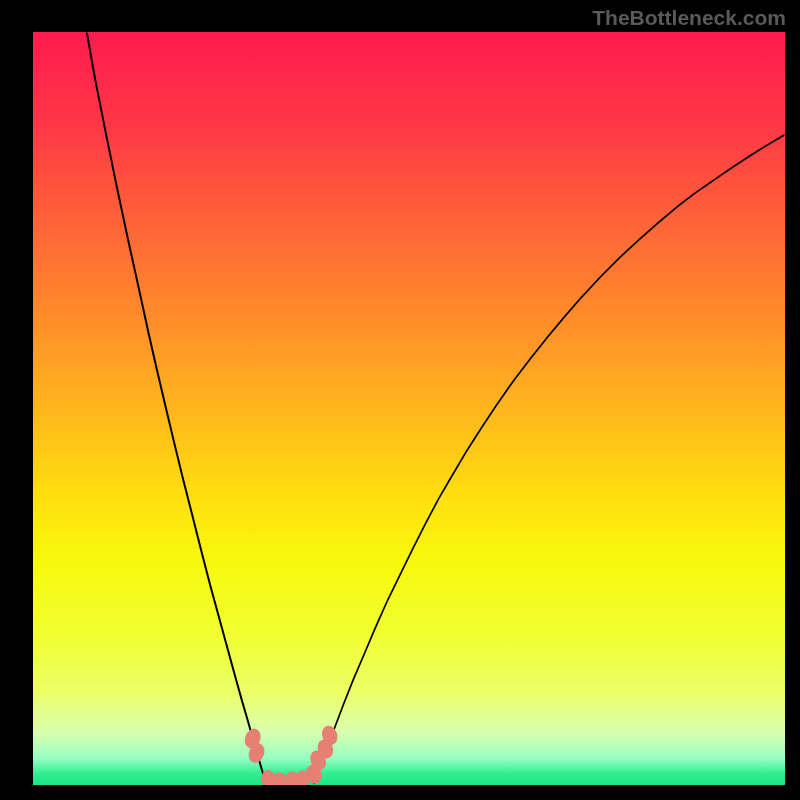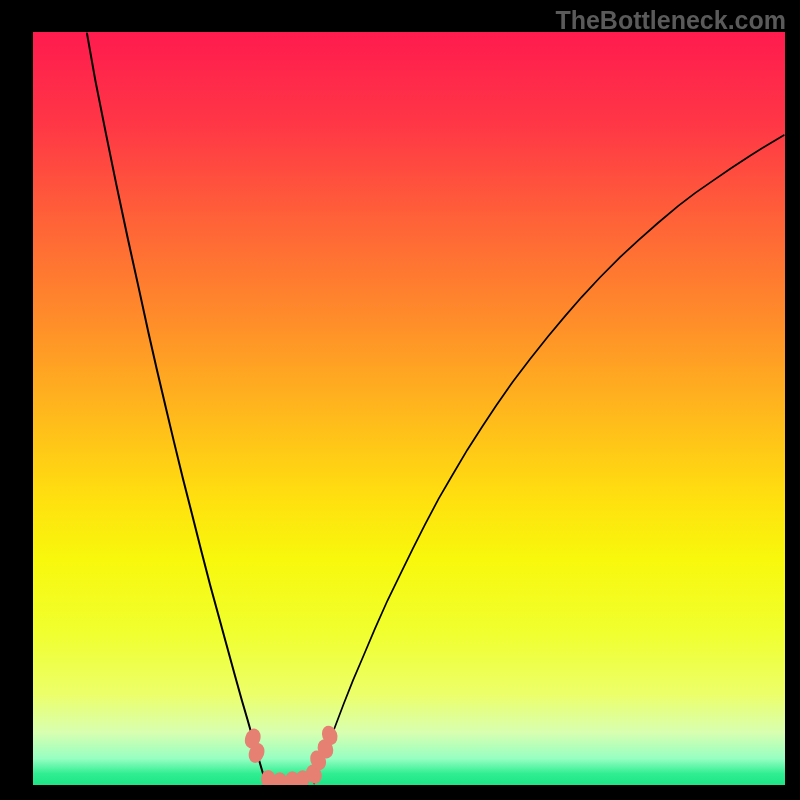--- a/index.html
+++ b/index.html
@@ -51,14 +51,14 @@
       <ellipse cx="223.57" cy="721.00" rx="7.52" ry="10.17" fill="#e58073" transform="rotate(20 223.57 721.00)"></ellipse>
       <ellipse cx="235.23" cy="746.98" rx="7.14" ry="9.04" fill="#e58073" transform="rotate(0 235.23 746.98)"></ellipse>
       <ellipse cx="246.81" cy="748.86" rx="7.14" ry="8.66" fill="#e58073" transform="rotate(0 246.81 748.86)"></ellipse>
       <ellipse cx="259.29" cy="747.88" rx="7.14" ry="8.66" fill="#e58073" transform="rotate(0 259.29 747.88)"></ellipse>
       <ellipse cx="269.74" cy="746.98" rx="7.14" ry="8.66" fill="#e58073" transform="rotate(0 269.74 746.98)"></ellipse>
       <ellipse cx="280.87" cy="742.08" rx="7.52" ry="9.79" fill="#e58073" transform="rotate(-20 280.87 742.08)"></ellipse>
       <ellipse cx="285.16" cy="728.30" rx="7.52" ry="10.17" fill="#e58073" transform="rotate(-20 285.16 728.30)"></ellipse>
       <ellipse cx="292.45" cy="716.86" rx="7.52" ry="9.79" fill="#e58073" transform="rotate(-20 292.45 716.86)"></ellipse>
       <ellipse cx="296.74" cy="703.30" rx="7.52" ry="9.79" fill="#e58073" transform="rotate(-20 296.74 703.30)"></ellipse>
     </svg>
-  <div class="watermark" style="right: 14px; top: 6px; font-size: 25px; color: rgb(90, 90, 90);">TheBottleneck.com</div>
+  <div class="watermark" style="right: 14px; top: 6px; font-size: 21px; color: rgb(90, 90, 90);">TheBottleneck.com</div>
 </div>
 
 </body></html>

